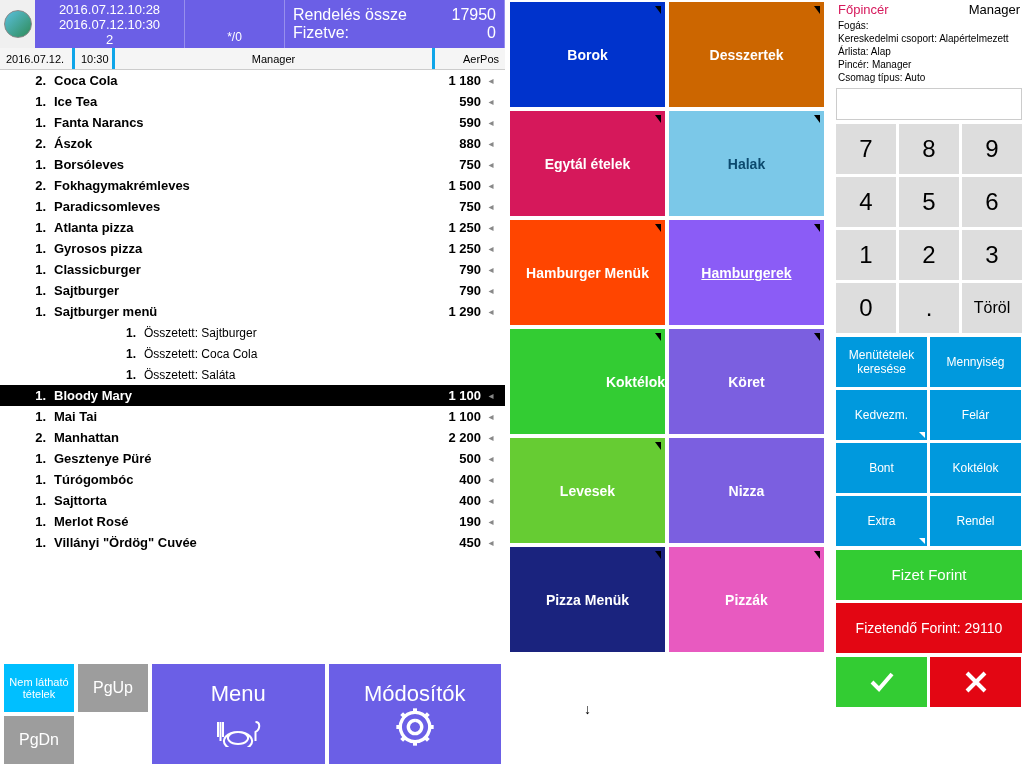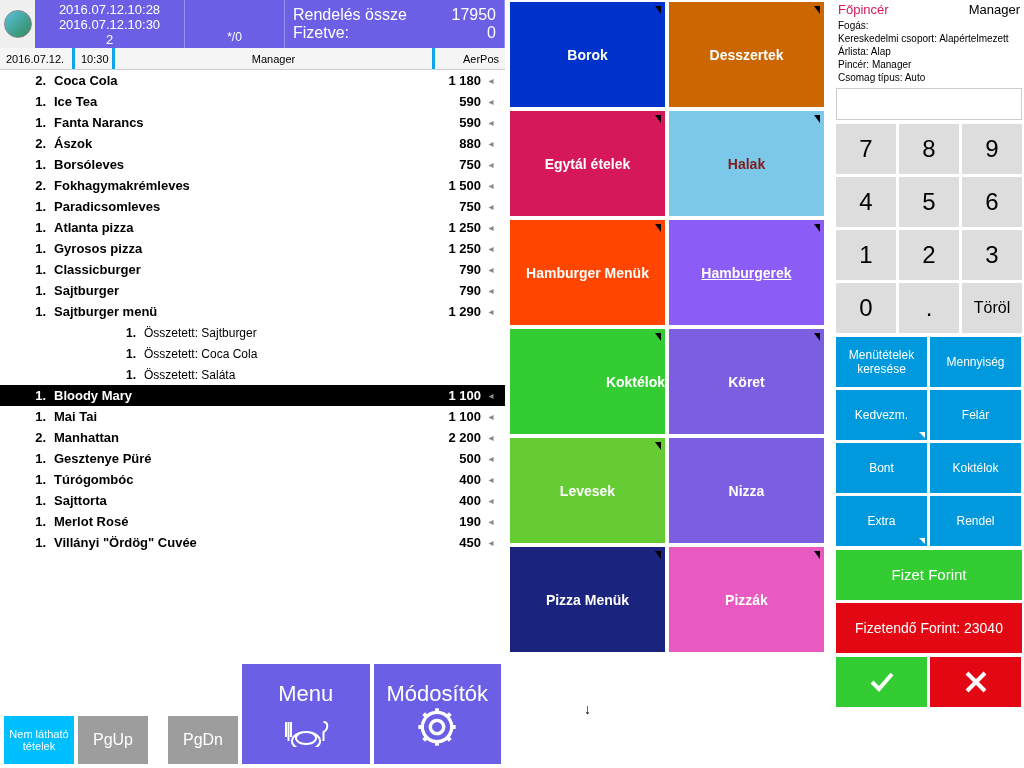--- a/index.html
+++ b/index.html
@@ -39,21 +39,21 @@
 .numpad-input{width:186px;height:32px;border:1px solid #ccc;margin:2px}
 .numpad{display:flex;flex-wrap:wrap;gap:3px;padding:2px}
 .num-btn{width:60px;height:50px;background:#ddd;display:flex;align-items:center;justify-content:center;font-size:24px;cursor:pointer}
 .num-btn.del{font-size:16px}
 .action-grid{display:flex;flex-wrap:wrap;gap:3px;padding:2px}
 .act-btn{width:91px;height:50px;display:flex;align-items:center;justify-content:center;color:#fff;font-size:12px;cursor:pointer;text-align:center;position:relative}
 .act-btn.wide{width:186px}
 .act-btn .tri{position:absolute;bottom:2px;right:2px;width:0;height:0;border-left:6px solid transparent;border-top:6px solid #fff}
 .confirm-row{display:flex;gap:3px;padding:2px}
 .confirm-btn{width:91px;height:50px;display:flex;align-items:center;justify-content:center;cursor:pointer}
-.pager-col{display:flex;flex-direction:row;gap:20px}
+.pager-col{display:flex;flex-direction:column;gap:4px}
 </style>
 </head>
 <body>
 
 <div class="left-col">
   <div class="top-bar">
     <div class="logo">
         <div class="logo-circle"></div>
       </div>
     <div class="header-purple ts">
@@ -263,21 +263,21 @@
         <span>Borok</span>
       </div>
       <div class="cat-btn" style="background: rgb(204, 102, 0);">
         <span class="tri"></span>
         <span>Desszertek</span>
       </div>
       <div class="cat-btn" style="background: rgb(214, 24, 91);">
         <span class="tri"></span>
         <span>Egytál ételek</span>
       </div>
-      <div class="cat-btn" style="background: rgb(123, 200, 232); color: #7f1d1d;">
+      <div class="cat-btn" style="background: rgb(123, 200, 232); color: #0c4a6e;">
         <span class="tri"></span>
         <span>Halak</span>
       </div>
       <div class="cat-btn" style="background: rgb(255, 69, 0);">
         <span class="tri"></span>
         <span>Hamburger Menük</span>
       </div>
       <div class="cat-btn" style="background: #8b5cf6; text-decoration: underline;">
         <span class="tri"></span>
         <span>Hamburgerek</span>
@@ -361,21 +361,21 @@
       <div class="act-btn" style="background: rgb(0, 153, 221);">
         <span>Extra</span>
         <span class="tri"></span>
       </div>
       <div class="act-btn" style="background: rgb(0, 153, 221);">
         <span>Rendel</span>
       </div>
     </div>
   <div class="action-grid">
     <div class="act-btn wide" style="background:#33CC33;font-size:15px">Fizet Forint</div>
-    <div class="act-btn wide" style="background:#E30613;font-size:14px">Fizetendő Forint: 23040</div>
+    <div class="act-btn wide" style="background:#E30613;font-size:14px">Fizetendő Forint: 29110</div>
   </div>
   <div class="confirm-row">
     <div class="confirm-btn" style="background:#33CC33">
       <svg width="30" height="30" viewBox="0 0 30 30">
           <path d="M5 15 L12 22 L25 7" stroke="#fff" stroke-width="4" fill="none"></path>
         </svg>
     </div>
     <div class="confirm-btn" style="background:#E30613">
       <svg width="26" height="26" viewBox="0 0 26 26">
           <path d="M4 4 L22 22 M22 4 L4 22" stroke="#fff" stroke-width="4"></path>

